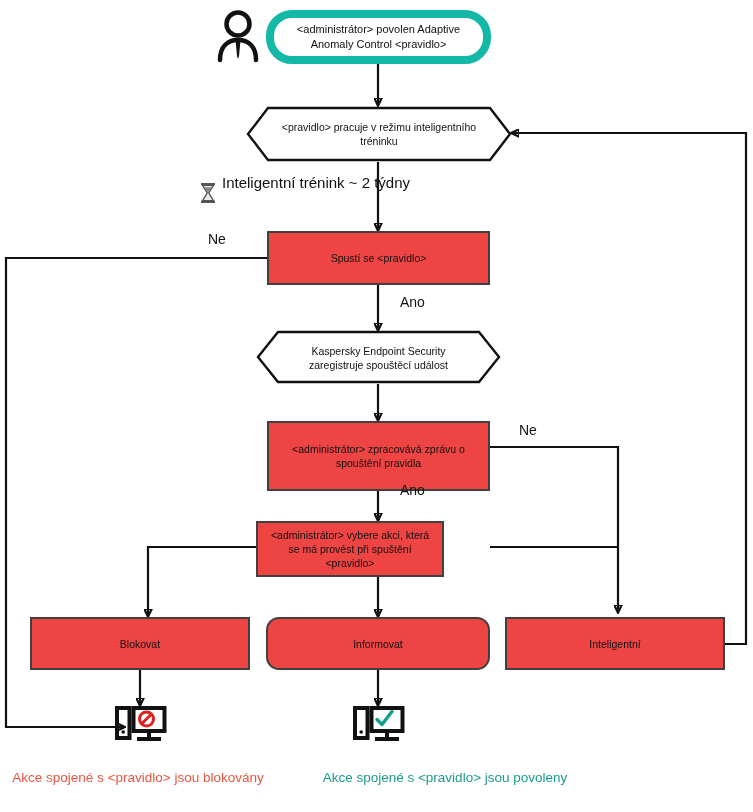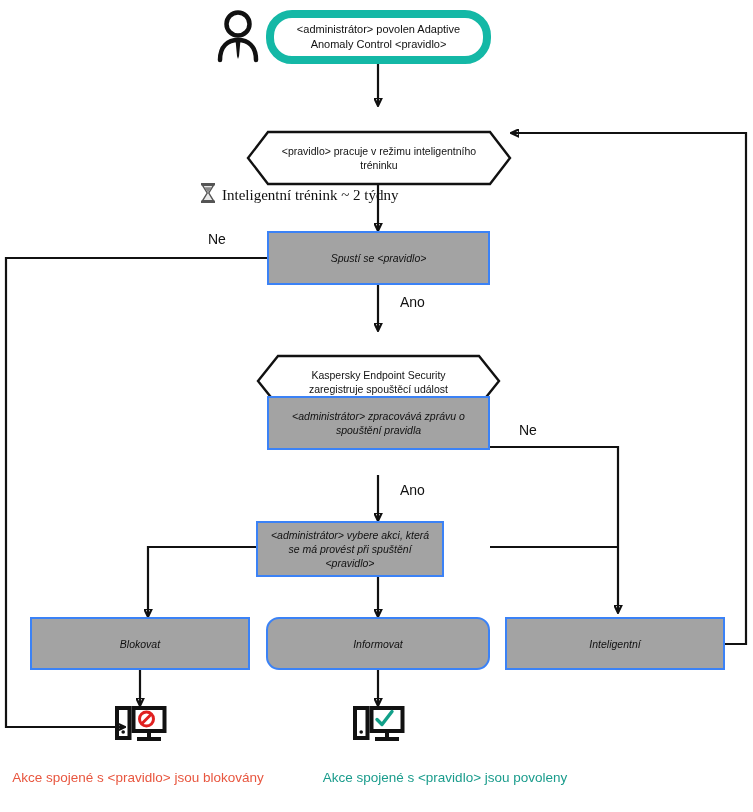--- a/index.html
+++ b/index.html
@@ -2,26 +2,26 @@
 <html><head>
 <meta charset="utf-8">
 <style>
   html,body{margin:0;padding:0;background:#ffffff;}
   body{font-family:"Liberation Sans","DejaVu Sans",sans-serif;}
   #canvas{position:relative;width:753px;height:812px;background:#fff;overflow:hidden;}
 
   
   .node{position:absolute;box-sizing:border-box;display:flex;align-items:center;
         justify-content:center;text-align:center;color:#111;}
-  .rect{border:2px solid #3b82f6;background:#a3a3a3;font-style:italic;}
+  .rect{border:2px solid #404040;background:#ef4444;}
   .rect .txt{font-size:10.5px;line-height:14px;padding:0 8px;}
   .stadium{border:8px solid #14b8a6;background:#fff;border-radius:26px;}
   .stadium .txt{font-size:11px;line-height:15px;padding:0 14px;}
 
-  .hexwrap{position:absolute;margin-top:24px;}
+  .hexwrap{position:absolute;}
   .hexwrap svg{position:absolute;left:0;top:0;overflow:visible;}
   .hexwrap .txt{position:absolute;left:0;top:0;width:100%;height:100%;
       display:flex;align-items:center;justify-content:center;text-align:center;
       font-size:10.5px;line-height:14px;color:#111;padding:0 30px;box-sizing:border-box;}
 
   
   .elabel{position:absolute;font-size:14px;color:#111;white-space:nowrap;}
   .tlabel{position:absolute;font-size:15px;color:#111;white-space:nowrap;}
 
   
@@ -92,38 +92,38 @@
   </div>
 
   <div class="icon" style="left:199px;top:182px;width:18px;height:22px;">
     <svg width="18" height="22" viewBox="0 0 18 22">
       <rect x="2" y="1" width="14" height="2.4" fill="#555"></rect>
       <rect x="2" y="18.6" width="14" height="2.4" fill="#555"></rect>
       <path d="M3.6,3.4 L14.4,3.4 L9.8,11 L14.4,18.6 L3.6,18.6 L8.2,11 z" fill="#e9e9e9" stroke="#555" stroke-width="1.4"></path>
       <path d="M5.2,5.2 L12.8,5.2 L9,10.4 z" fill="#888"></path>
     </svg>
   </div>
-  <div class="tlabel" style="left:222px;top:187px;font-family:Liberation Serif, serif;">Inteligentní trénink ~ 2 týdny</div>
+  <div class="tlabel" style="left:222px;top:174px;">Inteligentní trénink ~ 2 týdny</div>
 
   <div class="elabel" style="left:208px;top:231px;">Ne</div>
 
   <div class="node rect" style="left:267px;top:231px;width:223px;height:54px;">
     <span class="txt">Spustí se &lt;pravidlo&gt;</span>
   </div>
 
   <div class="elabel" style="left:400px;top:294px;">Ano</div>
 
   <div class="hexwrap" style="left:256px;top:330px;width:245px;height:56px;">
     <svg width="245" height="54" viewBox="0 0 245 54">
       <polygon points="22,2 223,2 243,27 223,52 22,52 2,27" fill="#fff" stroke="#111" stroke-width="2.4"></polygon>
     </svg>
     <span class="txt">Kaspersky Endpoint Security zaregistruje spouštěcí událost</span>
   </div>
 
-  <div class="node rect" style="left:267px;top:396px;width:223px;height:54px;">
+  <div class="node rect" style="left:267px;top:421px;width:223px;height:70px;">
     <span class="txt">&lt;administrátor&gt; zpracovává zprávu o spouštění pravidla</span>
   </div>
 
   <div class="elabel" style="left:519px;top:422px;">Ne</div>
 
   <div class="elabel" style="left:400px;top:482px;">Ano</div>
 
   <div class="node rect" style="left:256px;top:521px;width:188px;height:56px;">
     <span class="txt">&lt;administrátor&gt; vybere akci, která se má provést při spuštění &lt;pravidlo&gt;</span>
   </div>

